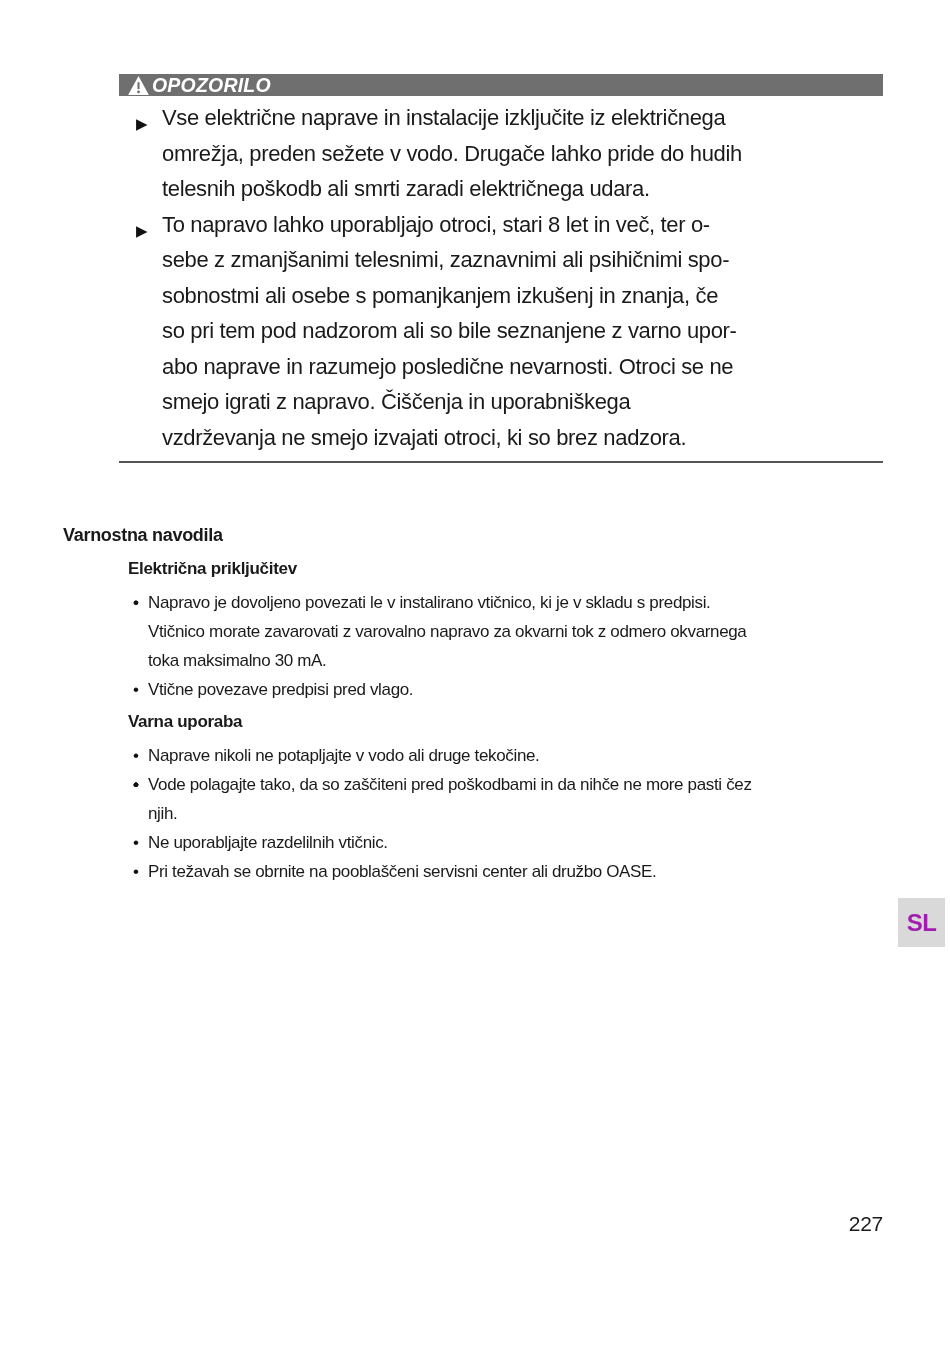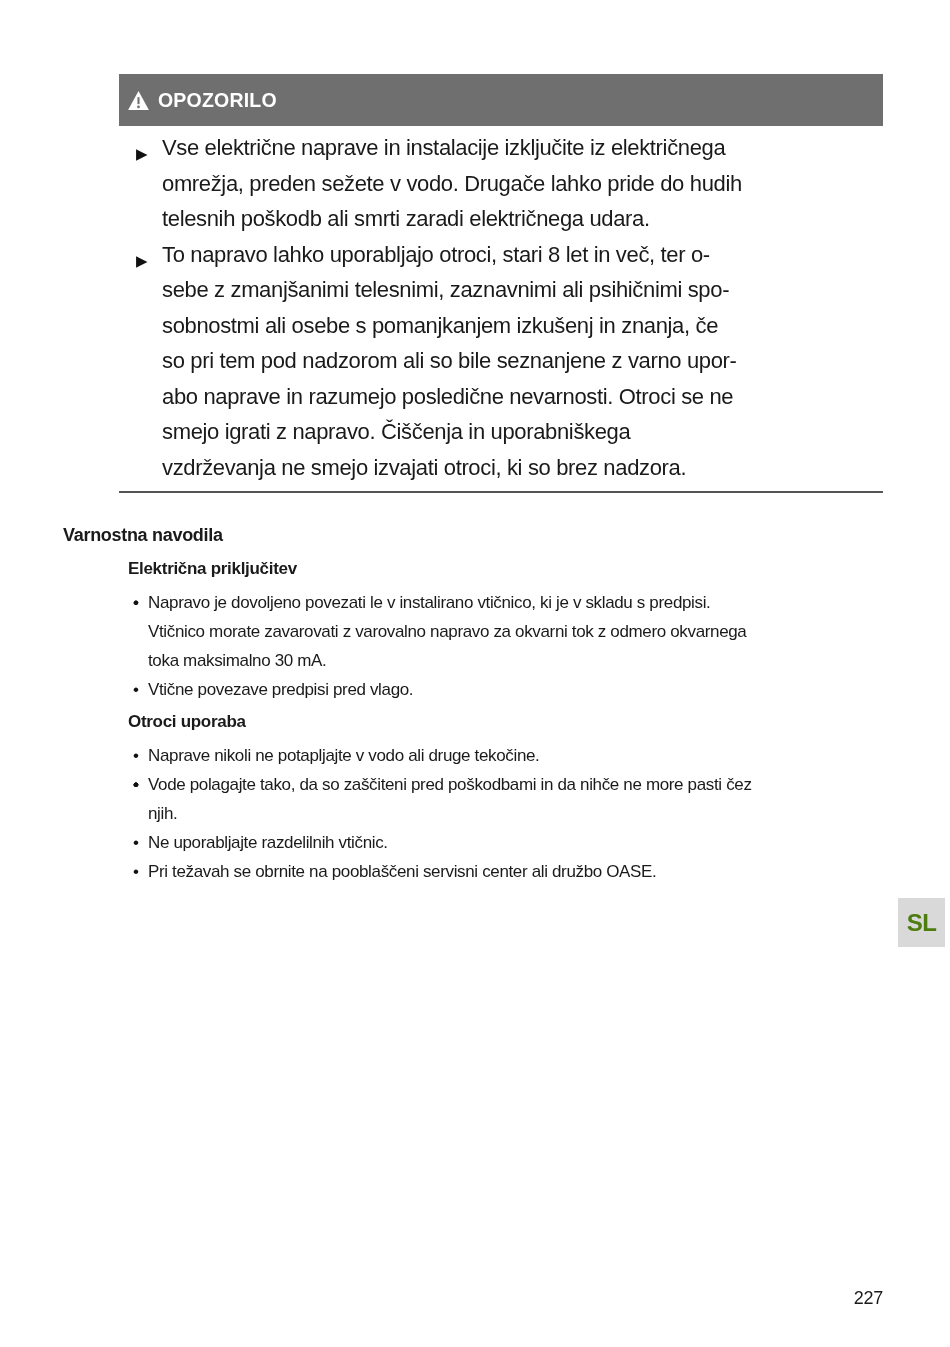--- a/index.html
+++ b/index.html
@@ -16,24 +16,25 @@
   
   .warning-box {
     position: absolute;
     left: 119px; top: 74px; width: 764px;
     border-bottom: 2.5px solid #555555;
     padding-bottom: 6px;
   }
   .warning-header {
     background: #6f6f6f;
     color: #ffffff;
-    height: 52px;
+    height: 22px;
     display: flex; align-items: center;
     padding-left: 9px;
-    gap: 9px;
+    gap: 3px;
+    font-style: italic;
   }
   .warning-header .wtitle {
     font-size: 19.5px;
     font-weight: bold;
     letter-spacing: 0.2px;
   }
   .warning-list { list-style: none; margin-top: 4px; }
   .warning-list li {
     position: relative;
     margin-left: 43px;
@@ -88,29 +89,29 @@
   }
 
   
   .lang-tab {
     position: absolute;
     left: 898px; top: 898px;
     width: 47px; height: 49px;
     background: #d9d9d9;
     display: flex; align-items: center; justify-content: center;
     font-size: 24px; font-weight: bold;
-    color: #4d7c0f;
+    color: #a21caf;
     letter-spacing: -0.5px;
   }
 
   
   .page-number {
     position: absolute;
-    right: 67px; top: 1288px;
-    font-size: 18px;
+    right: 67px; top: 1212px;
+    font-size: 21px;
     color: #1a1a1a;
     letter-spacing: -0.3px;
   }
 </style>
 </head>
 <body>
 
 <div class="page">
 
   <div class="warning-box">
@@ -158,21 +159,21 @@
 toka maksimalno 30 mA.</span>
         </li>
         <li>
           <span class="bullet-marker">•</span>
           <span class="ml">Vtične povezave predpisi pred vlago.</span>
         </li>
       </ul>
     </div>
 
     <div class="section">
-      <h2>Otroci uporaba</h2>
+      <h2>Varna uporaba</h2>
       <ul>
         <li>
           <span class="bullet-marker">•</span>
           <span class="ml">Naprave nikoli ne potapljajte v vodo ali druge tekočine.</span>
         </li>
         <li>
           <span class="bullet-marker">•</span>
         </li>
         <li>
           <span class="bullet-marker">•</span>

